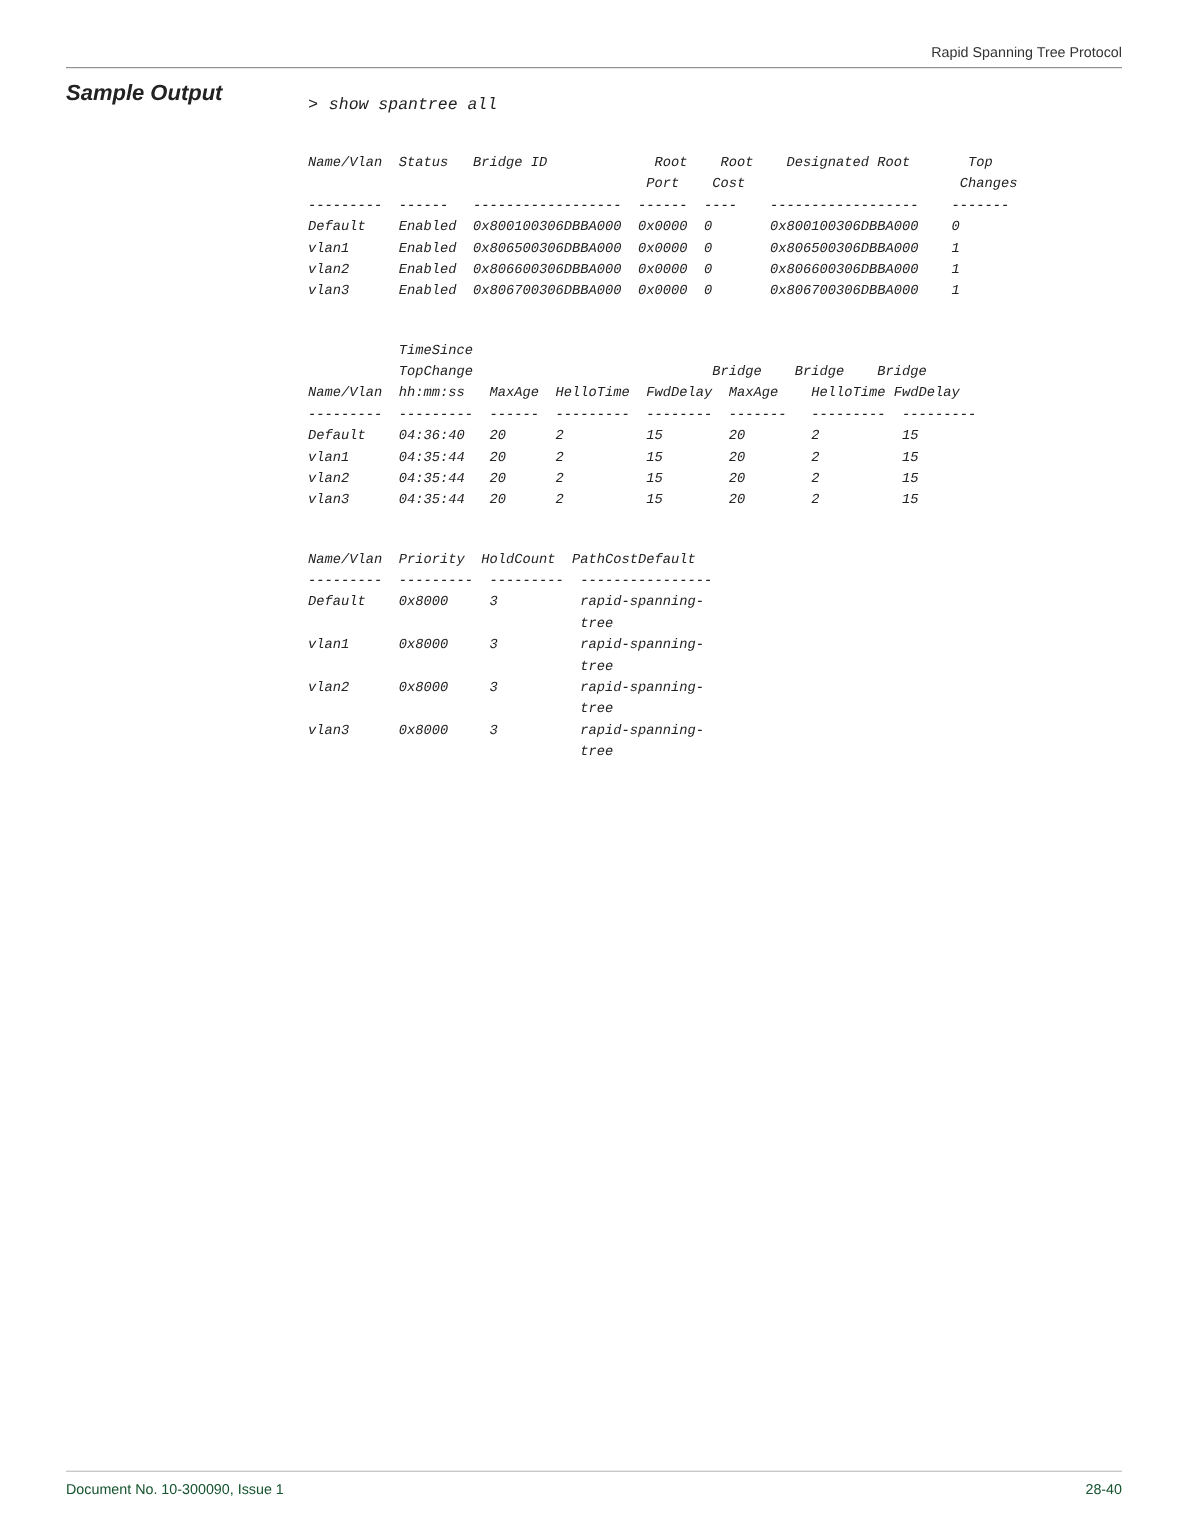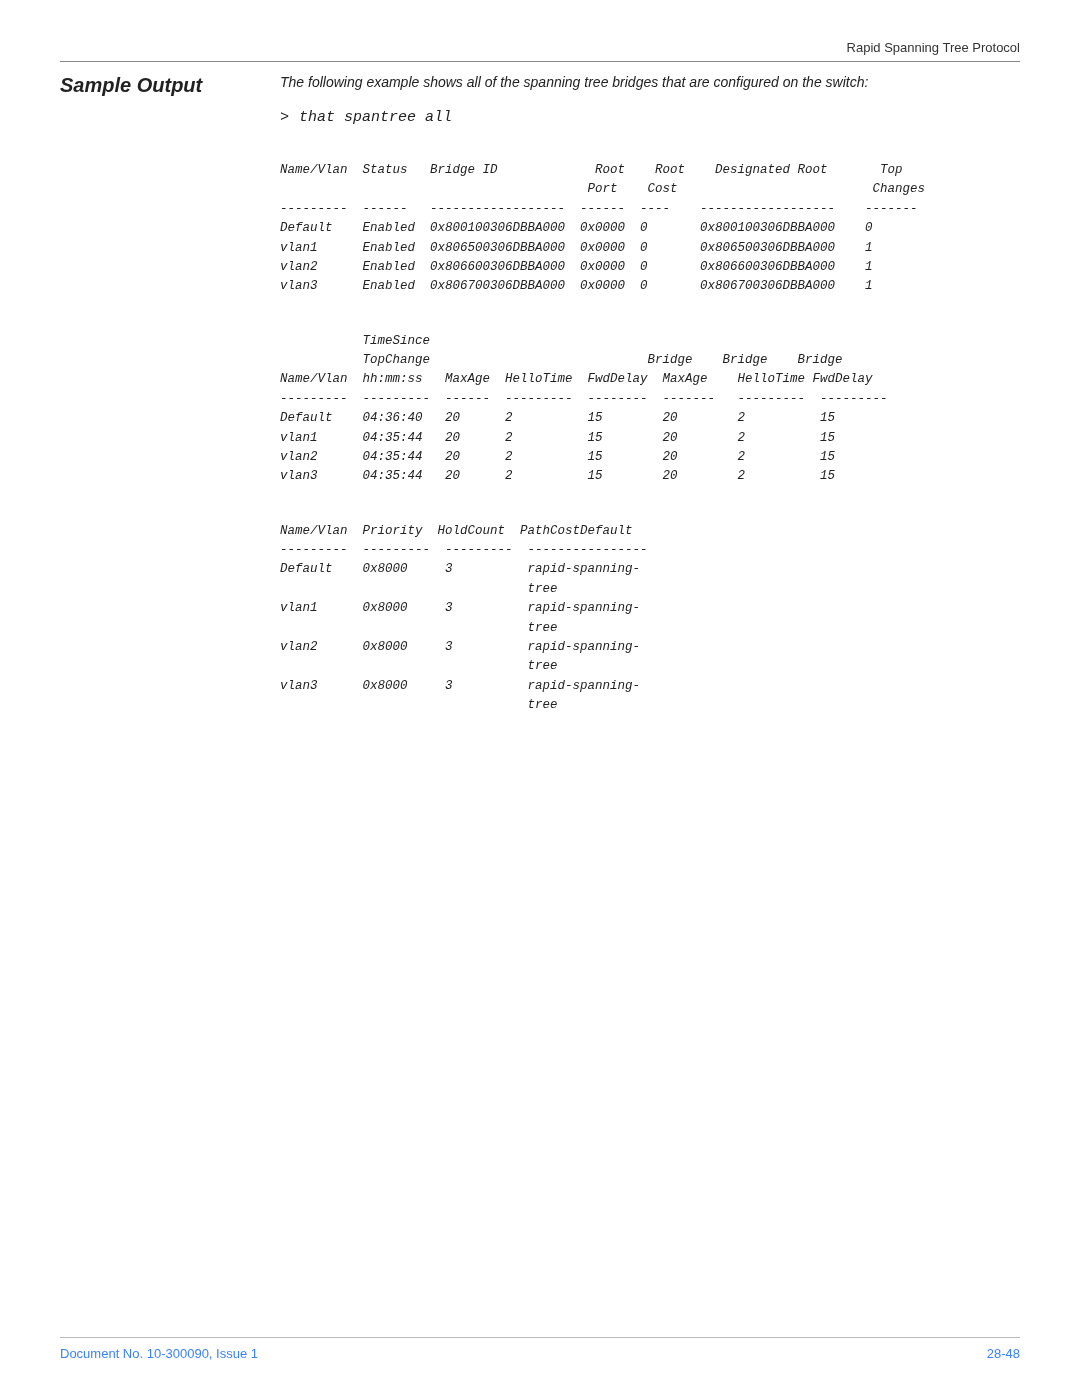--- a/index.html
+++ b/index.html
@@ -72,39 +72,38 @@
     .footer {
       position: absolute;
       bottom: 36px;
       left: 60px;
       right: 60px;
       border-top: 1px solid #bbb;
       padding-top: 8px;
       display: flex;
       justify-content: space-between;
       font-size: 13px;
-      color: #3b82f6;
+      color: #14532d;
     }
   </style>
 </head>
 <body>
 
 <div class="page">
   <div class="top-right">
     <span>Rapid Spanning Tree Protocol</span>
   </div>
   <div class="header-line"></div>
 
   <div class="section">
     <div class="section-label">Sample Output</div>
     <div class="section-content">
-      <p>The following example shows all of the spanning tree bridges that are configured on the switch:</p>
       <div class="command-block">
         <span class="cmd-prefix">&gt;</span>
-        <span class="cmd">that spantree all</span>
+        <span class="cmd">show spantree all</span>
       </div>
       <div class="table-block">
         <pre>Name/Vlan  Status   Bridge ID             Root    Root    Designated Root       Top
                                          Port    Cost                          Changes
 ---------  ------   ------------------  ------  ----    ------------------    -------
 Default    Enabled  0x800100306DBBA000  0x0000  0       0x800100306DBBA000    0
 vlan1      Enabled  0x806500306DBBA000  0x0000  0       0x806500306DBBA000    1
 vlan2      Enabled  0x806600306DBBA000  0x0000  0       0x806600306DBBA000    1
 vlan3      Enabled  0x806700306DBBA000  0x0000  0       0x806700306DBBA000    1</pre>
       </div>
@@ -131,15 +130,15 @@
                                  tree</pre>
       </div>
     </div>
   </div>
 
   <div class="section">
   </div>
 
   <div class="footer">
     <span>Document No. 10-300090, Issue 1</span>
-    <span>28-48</span>
+    <span>28-40</span>
   </div>
 </div>
 
 </body></html>

